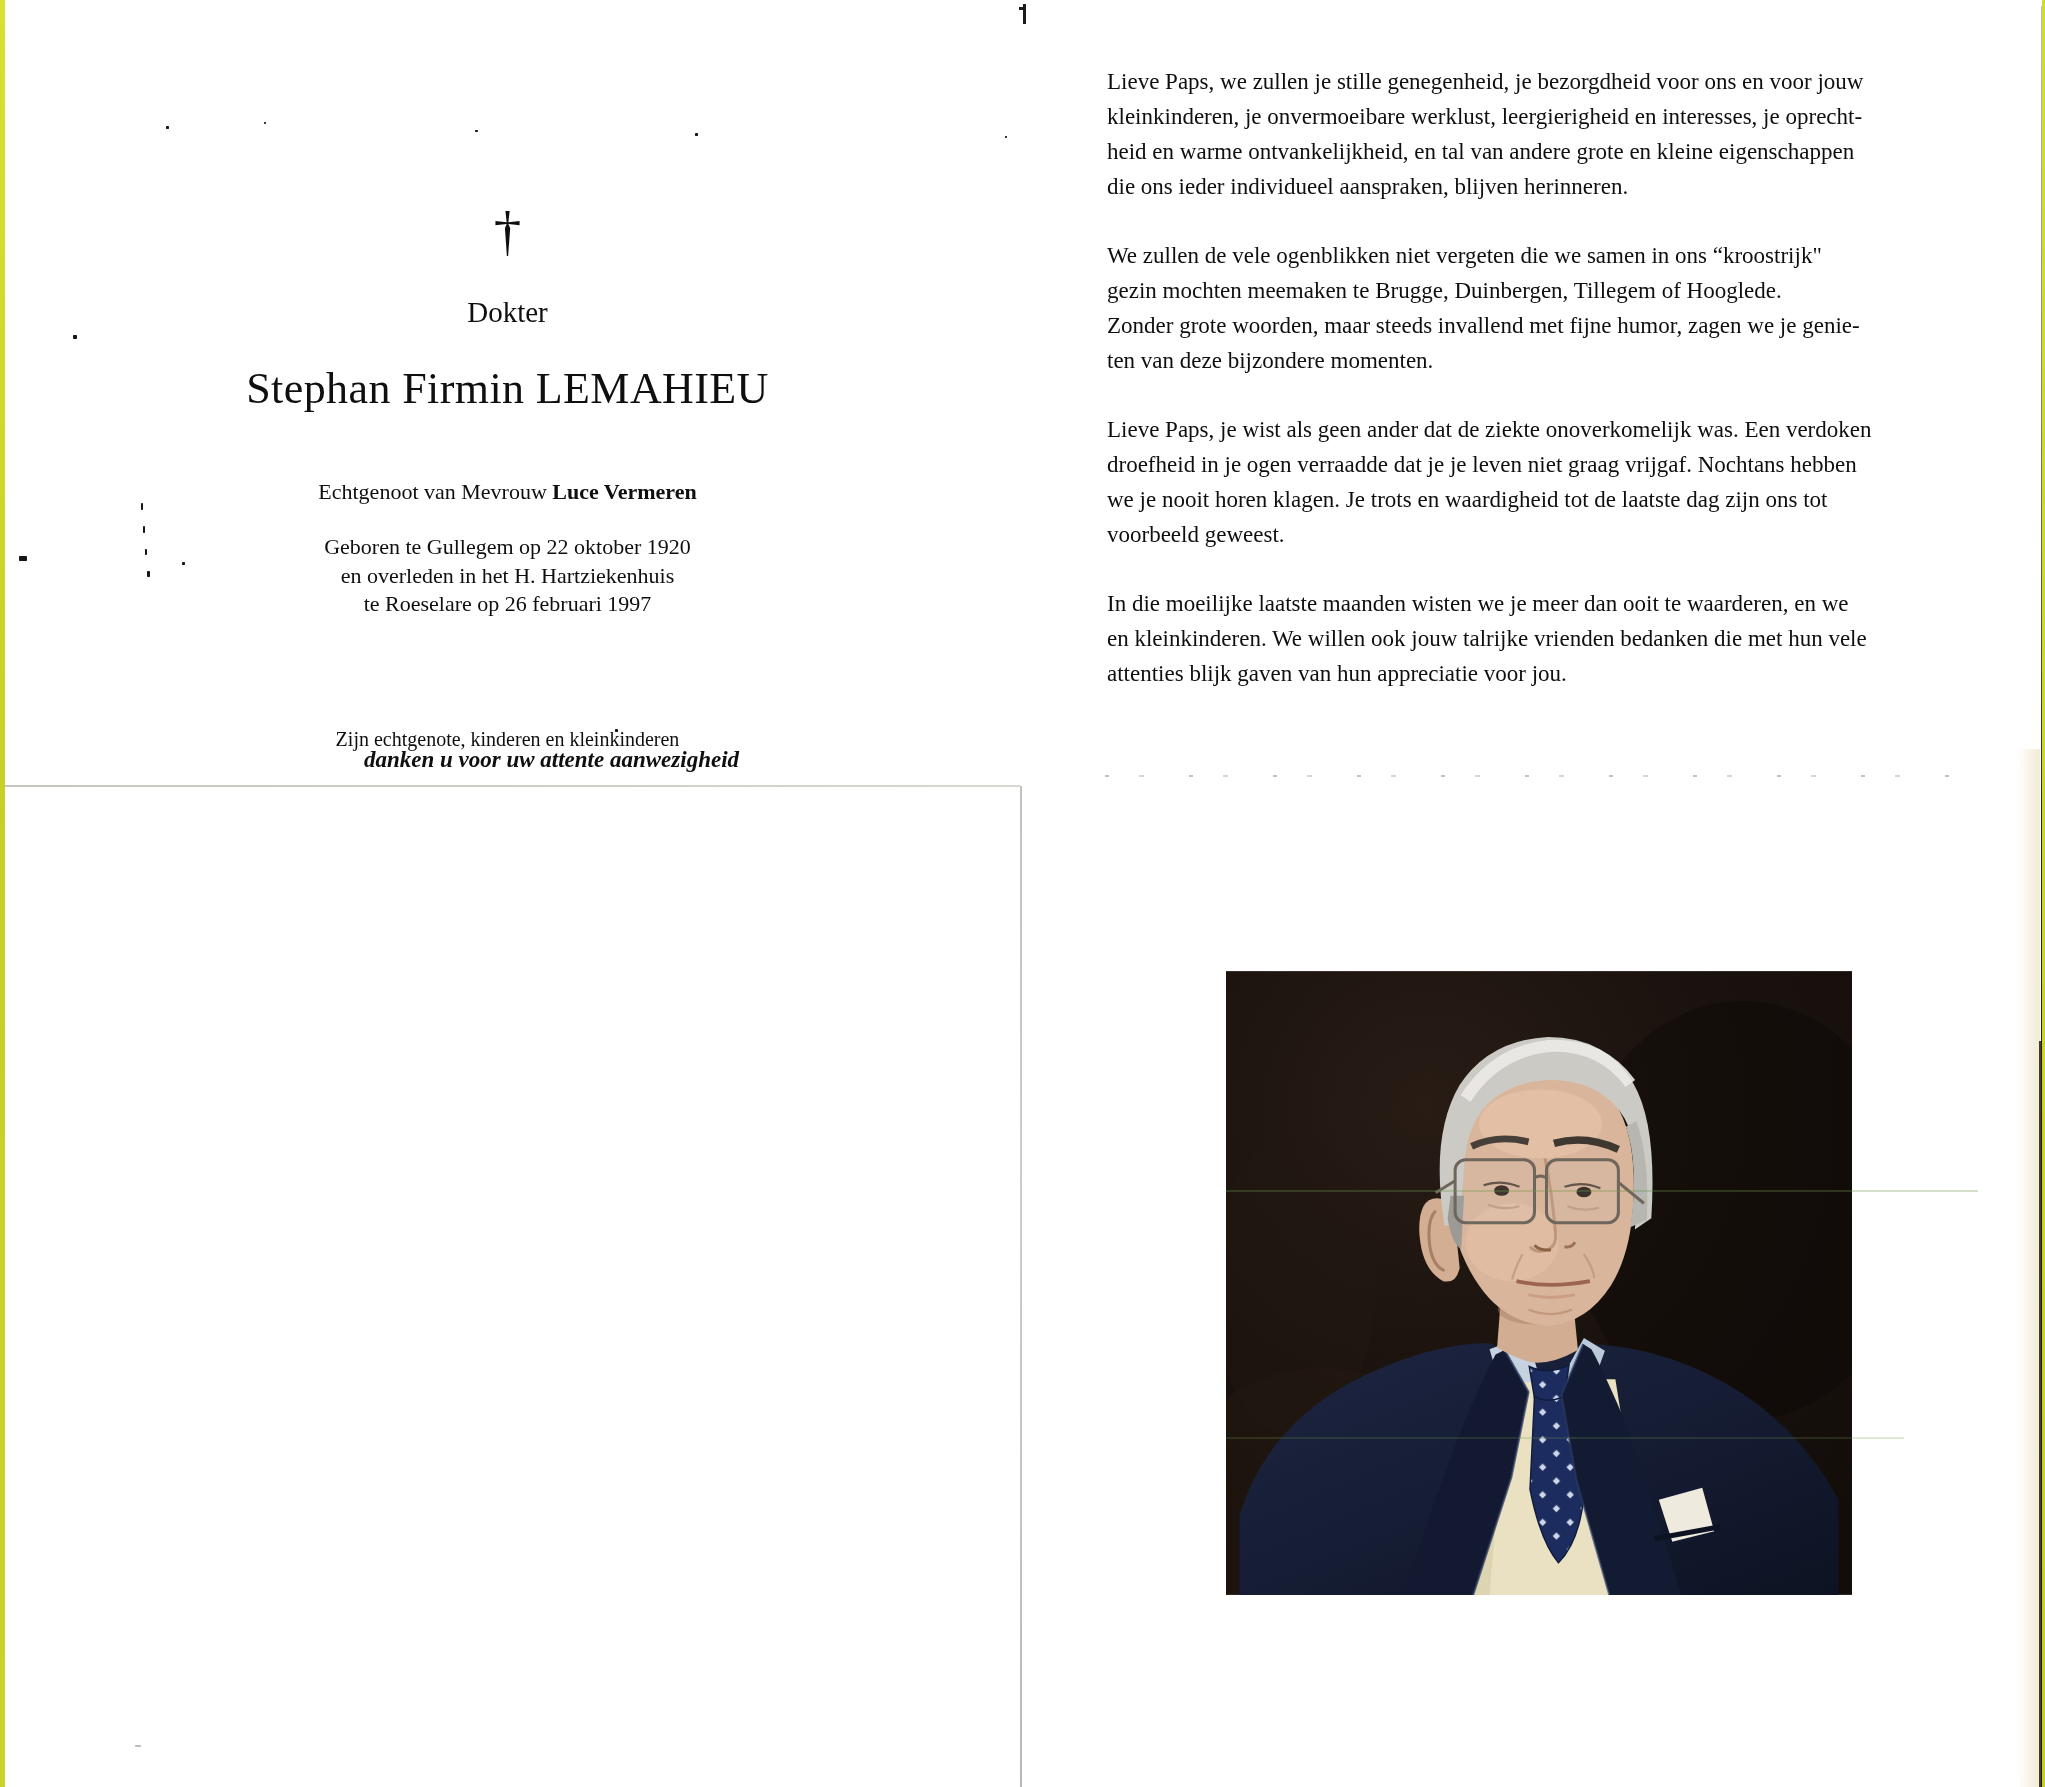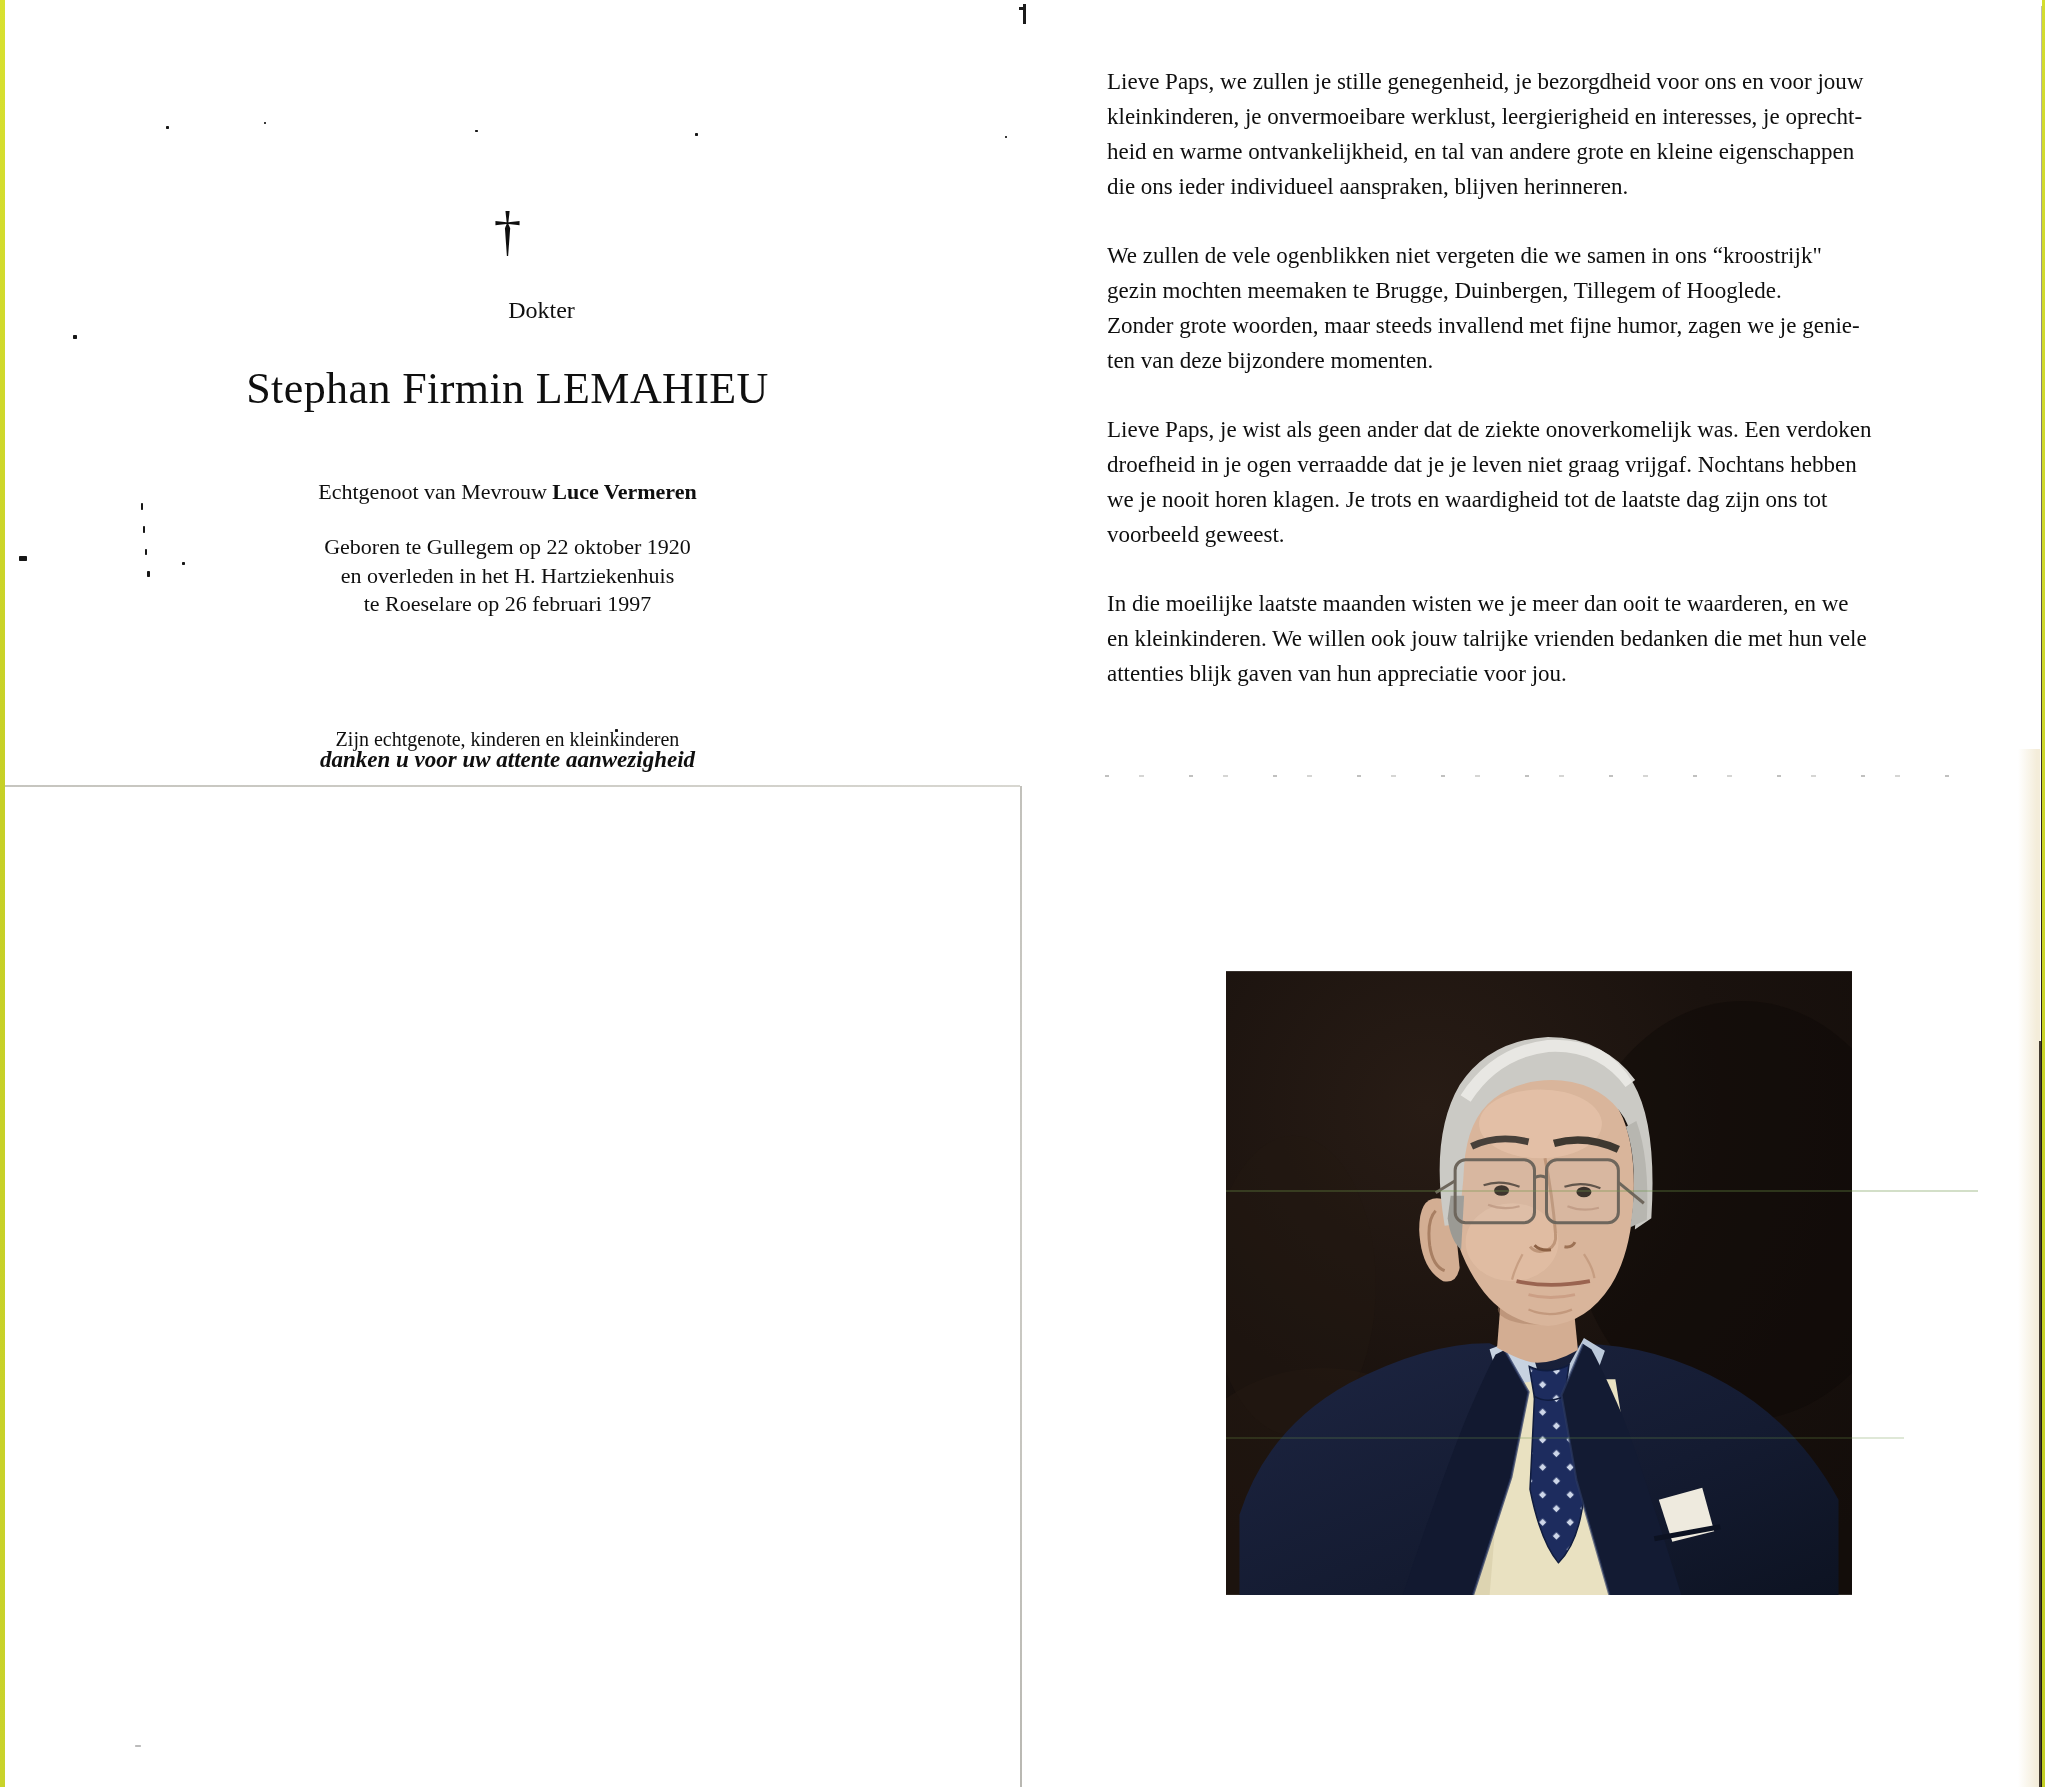--- a/index.html
+++ b/index.html
@@ -31,28 +31,28 @@
   .scanline-green-1{position:absolute;left:1226px;top:1190px;width:752px;height:2.2px;background:rgba(108,148,74,.30);}
   .scanline-green-2{position:absolute;left:1226px;top:1437px;width:678px;height:1.5px;background:rgba(108,148,74,.22);}
   
   .reg-mark{position:absolute;left:1023px;top:3.7px;width:3px;height:20px;background:#1b1b1b;}
   .reg-mark::before{content:"";position:absolute;left:-3.7px;top:3.7px;width:3.7px;height:2.2px;background:#1b1b1b;}
   
   .speck{position:absolute;background:#161616;border-radius:0.7px;}
   
   .left-col{position:absolute;left:0;top:0;width:1015px;text-align:center;}
   .cross{position:absolute;top:204px;width:100%;font-size:55px;line-height:1;}
-  .dokter{position:absolute;top:298px;width:100%;font-size:24px;line-height:1;padding-left:34px;}
+  .dokter{position:absolute;top:298px;width:100%;font-size:29px;line-height:1;}
   .name{position:absolute;top:367px;width:100%;font-size:44px;line-height:1;letter-spacing:0.4px;white-space:nowrap;}
   .spouse{position:absolute;top:481px;width:100%;font-size:22px;line-height:1;white-space:nowrap;}
   .spouse b{font-weight:bold;margin-top:40px;}
   .dates{position:absolute;top:533px;width:100%;font-size:22px;line-height:28.5px;}
   .dates div{white-space:nowrap;}
   .family{position:absolute;top:729px;width:100%;font-size:20px;line-height:1;white-space:nowrap;font-family:Liberation Serif, serif;}
-  .thanks{position:absolute;top:748px;width:100%;font-size:23px;line-height:1;font-style:italic;font-weight:bold;white-space:nowrap;}
+  .thanks{position:absolute;top:748px;width:100%;font-size:23px;line-height:1;font-style:italic;font-weight:bold;white-space:nowrap;padding-left:44px;}
   
   .right-col{position:absolute;left:1107px;top:64px;width:861px;font-size:23px;line-height:35px;}
   .para{margin:0 0 34px 0;}
   .para div{white-space:nowrap;}
   .photo{position:absolute;left:1226px;top:971px;width:626px;height:624px;}
   .photo svg{display:block;}
 </style>
 </head>
 <body>
 

